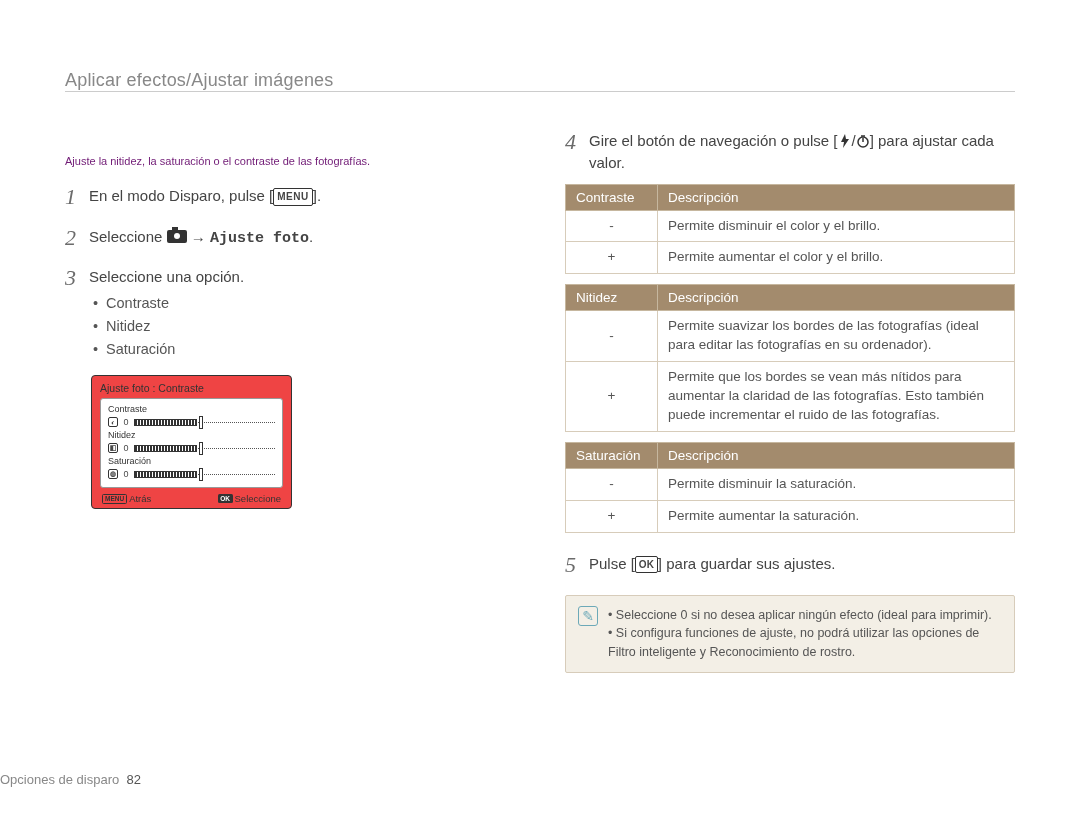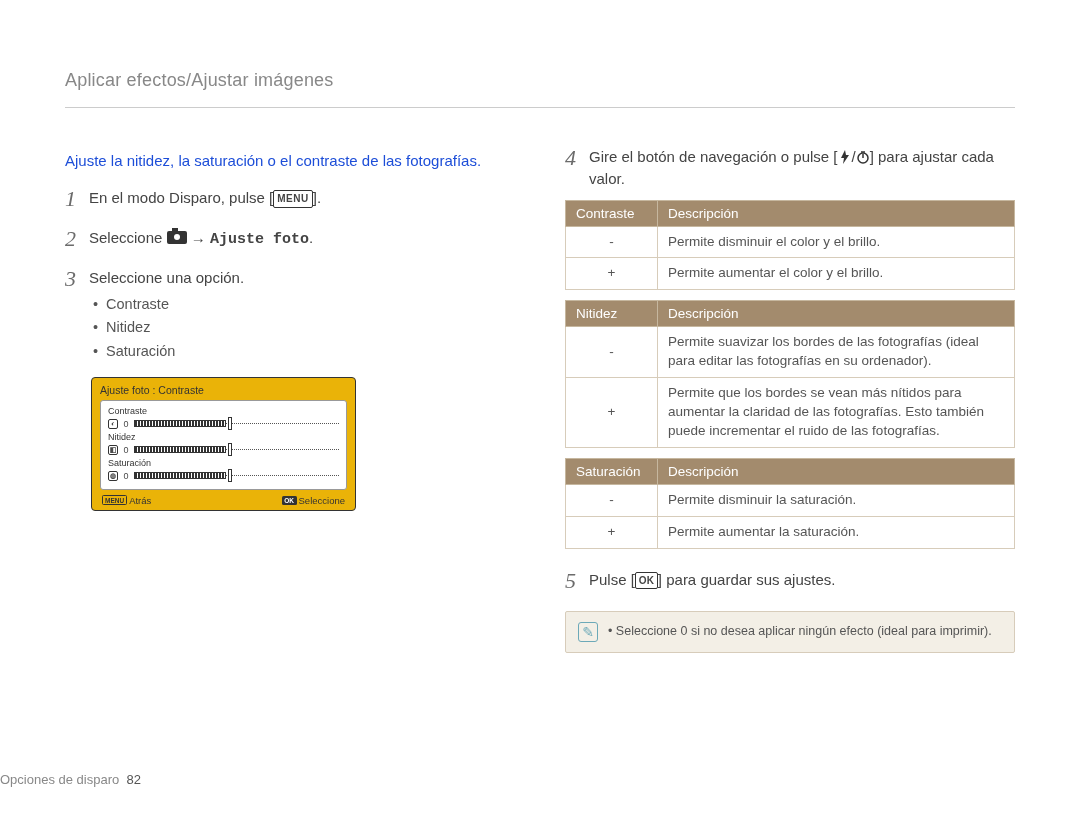--- a/index.html
+++ b/index.html
@@ -10,21 +10,21 @@
     font-family: Arial, Helvetica, sans-serif;
     color: #4a4a4a;
     position: relative;
     padding: 70px 65px 0 65px;
   }
   .breadcrumb {
     font-size: 18px;
     color: #888888;
     font-weight: 300;
     border-bottom: 1px solid #cccccc;
-    padding-bottom: 16px;
+    padding-bottom: 0;
     margin-bottom: 38px;
     letter-spacing: 0.2px;
   }
   .cols {
     display: flex;
     gap: 40px;
   }
   .col-left { width: 460px; }
   .col-right { flex: 1; }
   .section-title {
@@ -35,23 +35,23 @@
   }
   .pasm {
     font-family: Arial, sans-serif;
     letter-spacing: 6px;
     font-size: 14px;
     color: #555;
     margin-left: 14px;
     font-weight: bold;
   }
   .intro {
-    font-size: 15px;
-    color: #1d4ed8;
-    margin-top: 4px;
+    font-size: 11px;
+    color: #701a75;
+    margin-top: 24px;
     line-height: 1.4;
   }
   .step {
     display: flex;
     margin-top: 16px;
     font-size: 15px;
     color: #444;
     line-height: 1.45;
   }
   .step .num {
@@ -123,25 +123,25 @@
     line-height: 1.6;
   }
   .bullets li::before {
     content: "•";
     margin-right: 8px;
     color: #555;
   }
 
   
   .preview-box {
-    width: 265px;
+    width: 201px;
     margin: 14px 0 0 26px;
     border: 1.2px solid #333;
     border-radius: 4px;
-    background: #eab308;
+    background: #ef4444;
     padding: 6px 8px 4px 8px;
   }
   .preview-title {
     font-size: 10.5px;
     color: #333;
     margin-bottom: 4px;
   }
   .preview-inner {
     background: #fff;
     border: 1px solid #999;
@@ -436,20 +436,21 @@
       <span class="num">5</span>
       <span class="body">
         <span>Pulse [</span><span class="inline-ok">OK</span><span>] para guardar sus ajustes.</span>
       </span>
     </div>
 
     <div class="note">
       <div class="note-icon">✎</div>
       <ul>
         <li>Seleccione 0 si no desea aplicar ningún efecto (ideal para imprimir).</li>
+        <li>Si configura funciones de ajuste, no podrá utilizar las opciones de Filtro inteligente y Reconocimiento de rostro.</li>
       </ul>
     </div>
   </div>
 </div>
 
 <div class="footer">
   <span>Opciones de disparo</span>
   &nbsp;<span class="pn">82</span>
 </div>
 

